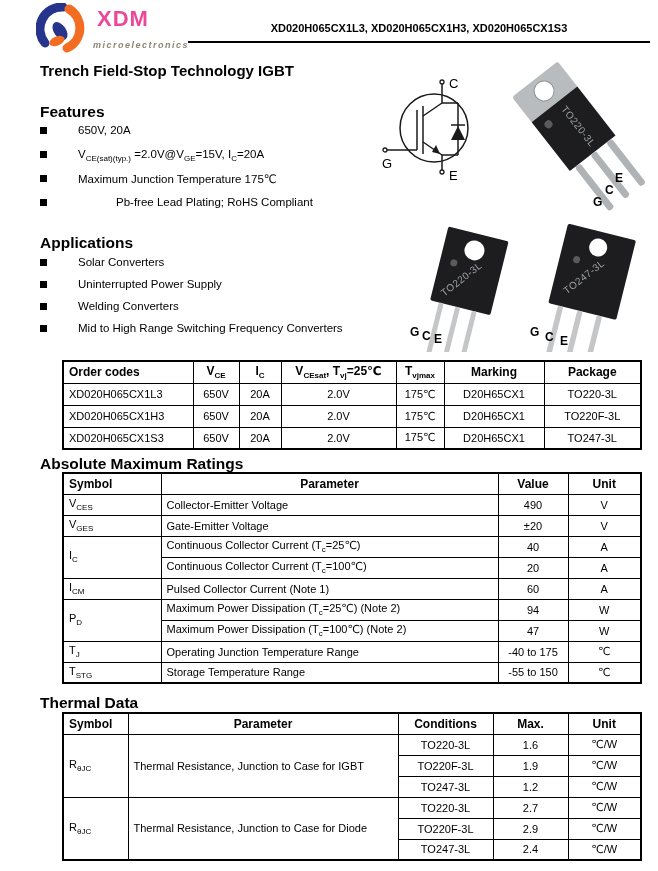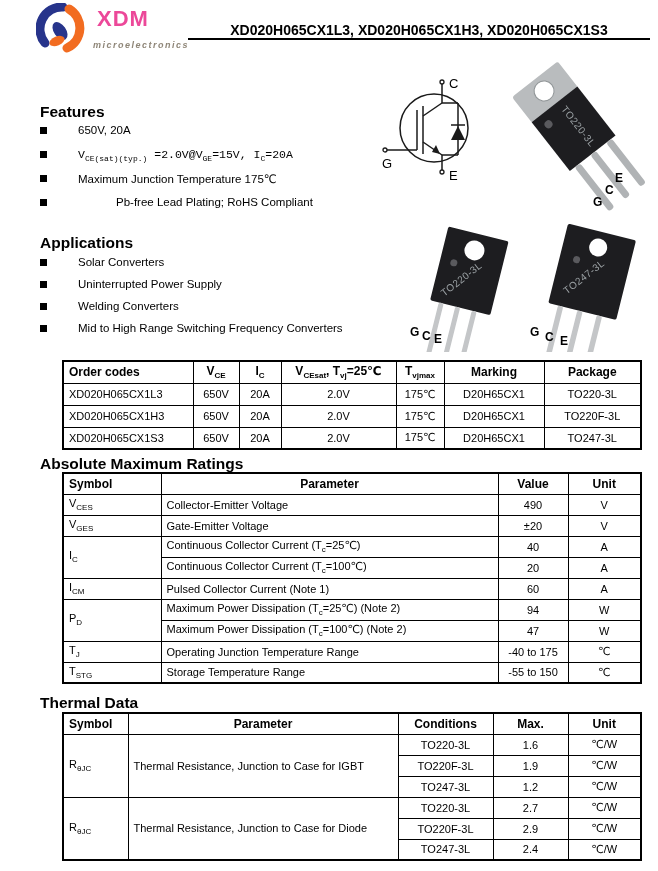--- a/index.html
+++ b/index.html
@@ -5,21 +5,21 @@
   * { margin:0; padding:0; box-sizing:border-box; }
   html,body { background:#ffffff; }
   body { width:658px; height:871px; font-family:"Liberation Sans","DejaVu Sans",sans-serif; color:#000; }
   .page { position:relative; width:658px; height:871px; background:#fff; overflow:hidden; }
   .abs { position:absolute; }
 
   
   .brand-text { position:absolute; left:97px; top:6px; font-size:22px; font-weight:bold; color:#ec4899; letter-spacing:1px; }
   .tagline { position:absolute; left:93px; top:40px; font-size:9px; font-style:italic; font-weight:bold; color:#8f8678; letter-spacing:1.5px; }
   .partline { position:absolute; left:188px; top:22px; width:462px; text-align:center;
-              font-size:14px; font-weight:bold; border-bottom:2px solid #000; }
+              font-size:11px; font-weight:bold; border-bottom:2px solid #000; padding-bottom:7px; }
 
   .h-title { position:absolute; left:40px; top:62px; font-size:15px; font-weight:bold; }
   .sect-h { font-size:15.5px; font-weight:bold; }
 
   .bullet-item { display:flex; align-items:flex-start; font-size:11.5px; }
   .sq { width:7px; height:7px; background:#000; margin-top:3px; margin-right:31px; flex:none; }
   sub { font-size:8px; }
 
   table.tbl { border-collapse:collapse; table-layout:fixed; width:578px; border:2px solid #000;margin-left:22px; }
   .tbl th, .tbl td { border:1px solid #000; font-size:11px; padding:1px 5px; height:21px;
@@ -40,28 +40,29 @@
   <svg class="abs" style="left:36px; top:3px;" width="56" height="50" viewBox="0 0 56 50">
     <path d="M27 4 A22 22 0 0 0 9 40" stroke="#27348b" stroke-width="9" fill="none" stroke-linecap="round"></path>
     <path d="M33 6 A22 22 0 0 1 31 45" stroke="#f26c21" stroke-width="9" fill="none" stroke-linecap="round"></path>
     <ellipse cx="24" cy="28" rx="6" ry="10" transform="rotate(-35 24 28)" fill="#27348b"></ellipse>
     <ellipse cx="21" cy="38" rx="8" ry="4.5" transform="rotate(-22 21 38)" fill="#f26c21"></ellipse>
   </svg>
   <div class="brand-text">XDM</div>
   <div class="tagline">microelectronics</div>
   <div class="partline">XD020H065CX1L3, XD020H065CX1H3, XD020H065CX1S3</div>
 
+  <div class="h-title">Trench Field-Stop Technology IGBT</div>
 
   <div class="abs sect-h" style="left:40px; top:103px;">Features</div>
   <div class="abs" style="left:40px; top:124px; width:345px;">
     <div class="bullet-item" style="height:24px;">
       <span class="sq"></span>
       <span><span>650V, 20A</span></span>
     </div>
-    <div class="bullet-item" style="height:24px;font-family:Liberation Mono, monospace;">
+    <div class="bullet-item" style="height:24px;">
       <span class="sq"></span>
       <span><span>V</span><sub>CE(sat)(typ.)</sub><span> =2.0V@V</span><sub>GE</sub><span>=15V, I</span><sub>C</sub><span>=20A</span></span>
     </div>
     <div class="bullet-item" style="height:24px;">
       <span class="sq"></span>
       <span><span>Maximum Junction Temperature 175℃</span></span>
     </div>
     <div class="bullet-item" style="height:24px;gap:38px;">
       <span class="sq"></span>
       <span><span>Pb-free Lead Plating; RoHS Compliant</span></span>

